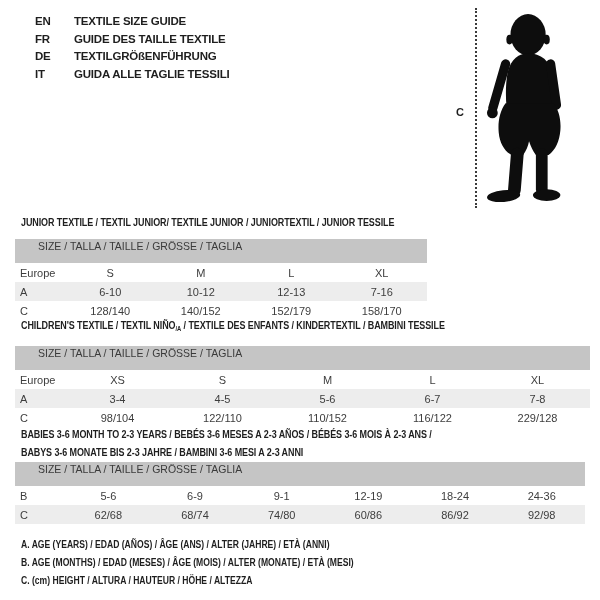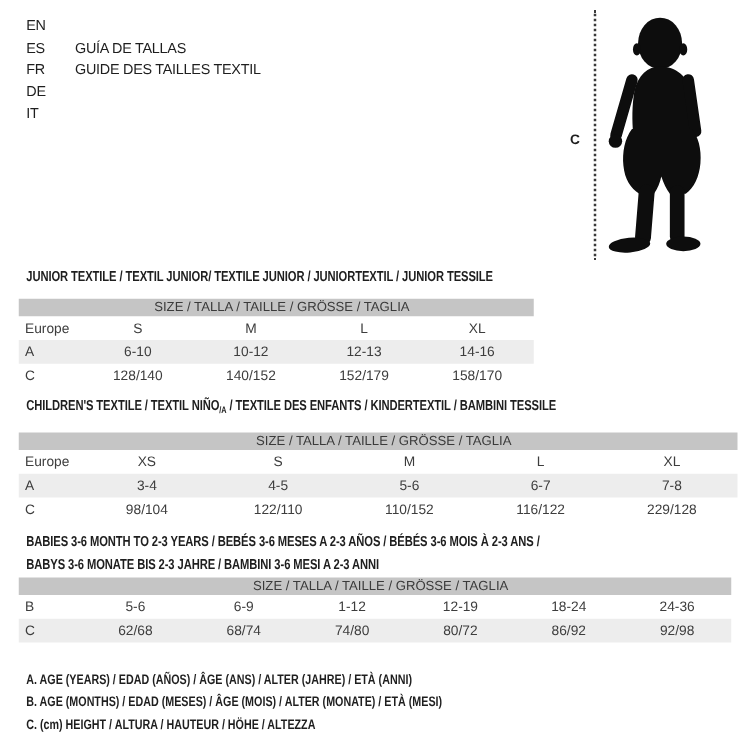--- a/index.html
+++ b/index.html
@@ -9,70 +9,69 @@
   html,body{width:600px;height:600px;}
   body{
     position:relative;background:#fff;overflow:hidden;
     font-family:"Liberation Sans","DejaVu Sans",sans-serif;
     color:var(--dark);
   }
   .abs{position:absolute;}
   .cond{transform:scaleX(0.78);transform-origin:0 0;white-space:nowrap;}
 
   
-  .lang-block{left:21px;top:13px;font-size:11.5px;font-weight:normal;letter-spacing:-0.2px;}
+  .lang-block{left:35px;top:13px;font-size:11.5px;font-weight:bold;letter-spacing:-0.2px;}
   .lang-row{display:flex;line-height:17.6px;}
   .lang-code{width:39px;}
   .lang-title{white-space:nowrap;}
 
   
   .dash-line{left:475px;top:8px;height:200px;width:0;border-left:2px dotted #3a3a3a;}
   .fig-label{left:456px;top:106px;font-size:11px;font-weight:bold;}
   .baby{left:486px;top:11px;}
 
   
   .ttitle{font-size:11.5px;font-weight:bold;letter-spacing:-0.1px;line-height:12px;}
   .t1-title{left:21px;top:216px;}
   .t2-title{left:21px;top:319px;}
   .t3-title{left:21px;top:426px;line-height:17.5px;}
   .subA{font-size:7.5px;vertical-align:-2px;}
 
   .sg-table{font-size:11px;color:var(--cell);}
   .t1{left:15px;top:239px;width:412px;}
   .t2{left:15px;top:346px;width:575px;}
   .t3{left:15px;top:462px;width:570px;}
-  .bar{height:14px;background:var(--bar);line-height:14px;padding-left:9px;color:#3a3a3a;font-size:10.5px;overflow:hidden;text-align:center;}
+  .bar{height:24px;background:var(--bar);line-height:14px;padding-left:23px;color:#3a3a3a;font-size:10.5px;overflow:hidden;}
   .trow{display:flex;align-items:center;height:19px;}
   .trow.shaded{background:var(--shade);}
   .lbl{width:50px;padding-left:5px;flex:0 0 auto;}
   .cell{flex:1 1 0;text-align:center;}
 
   
   .footnotes{left:21px;top:535px;font-size:11px;font-weight:bold;line-height:18px;}
 </style>
 </head>
 <body>
 
 <div class="abs lang-block">
     <div class="lang-row">
       <span class="lang-code">EN</span>
-    </div>
-    <div class="lang-row">
-      <span class="lang-code">ES</span>
-      <span class="lang-title">GUÍA DE TALLAS</span>
+      <span class="lang-title">TEXTILE SIZE GUIDE</span>
     </div>
     <div class="lang-row">
       <span class="lang-code">FR</span>
-      <span class="lang-title">GUIDE DES TAILLES TEXTIL</span>
+      <span class="lang-title">GUIDE DES TAILLE TEXTILE</span>
     </div>
     <div class="lang-row">
       <span class="lang-code">DE</span>
+      <span class="lang-title">TEXTILGRÖßENFÜHRUNG</span>
     </div>
     <div class="lang-row">
       <span class="lang-code">IT</span>
+      <span class="lang-title">GUIDA ALLE TAGLIE TESSILI</span>
     </div>
   </div>
 
 <div class="abs dash-line"></div>
 <div class="abs fig-label">C</div>
 <svg class="abs baby" width="90" height="196" viewBox="0 0 92 198" fill="#0d0d0d">
   <ellipse cx="43" cy="23" rx="18" ry="21"></ellipse>
   <ellipse cx="24" cy="28" rx="3.2" ry="5"></ellipse>
   <ellipse cx="62" cy="28" rx="3.2" ry="5"></ellipse>
   <path d="M43,42 C56,42 66,50 68,64 C70,78 70,88 69,97 L21,97 C20,86 20,74 22,62 C25,49 33,42 43,42 Z"></path>
@@ -95,21 +94,21 @@
         <span class="cell">S</span>
         <span class="cell">M</span>
         <span class="cell">L</span>
         <span class="cell">XL</span>
       </div>
       <div class="trow shaded">
         <span class="lbl">A</span>
         <span class="cell">6-10</span>
         <span class="cell">10-12</span>
         <span class="cell">12-13</span>
-        <span class="cell">14-16</span>
+        <span class="cell">7-16</span>
       </div>
       <div class="trow">
         <span class="lbl">C</span>
         <span class="cell">128/140</span>
         <span class="cell">140/152</span>
         <span class="cell">152/179</span>
         <span class="cell">158/170</span>
       </div>
     </div>
 </div>
@@ -149,31 +148,31 @@
   <div>BABIES 3-6 MONTH TO 2-3 YEARS / BEBÉS 3-6 MESES A 2-3 AÑOS / BÉBÉS 3-6 MOIS À 2-3 ANS /</div>
   <div>BABYS 3-6 MONATE BIS 2-3 JAHRE / BAMBINI 3-6 MESI A 2-3 ANNI</div>
 </div>
 <div class="abs sg-table t3">
   <div class="bar"><span class="cond">SIZE / TALLA / TAILLE / GRÖSSE / TAGLIA</span></div>
   <div>
       <div class="trow">
         <span class="lbl">B</span>
         <span class="cell">5-6</span>
         <span class="cell">6-9</span>
-        <span class="cell">1-12</span>
+        <span class="cell">9-1</span>
         <span class="cell">12-19</span>
         <span class="cell">18-24</span>
         <span class="cell">24-36</span>
       </div>
       <div class="trow shaded">
         <span class="lbl">C</span>
         <span class="cell">62/68</span>
         <span class="cell">68/74</span>
         <span class="cell">74/80</span>
-        <span class="cell">80/72</span>
+        <span class="cell">60/86</span>
         <span class="cell">86/92</span>
         <span class="cell">92/98</span>
       </div>
     </div>
 </div>
 
 <div class="abs footnotes cond">
   <div>A. AGE (YEARS) / EDAD (AÑOS) / ÂGE (ANS) / ALTER (JAHRE) / ETÀ (ANNI)</div>
   <div>B. AGE (MONTHS) / EDAD (MESES) / ÂGE (MOIS) / ALTER (MONATE) / ETÀ (MESI)</div>
   <div>C. (cm) HEIGHT / ALTURA / HAUTEUR / HÖHE / ALTEZZA</div>

